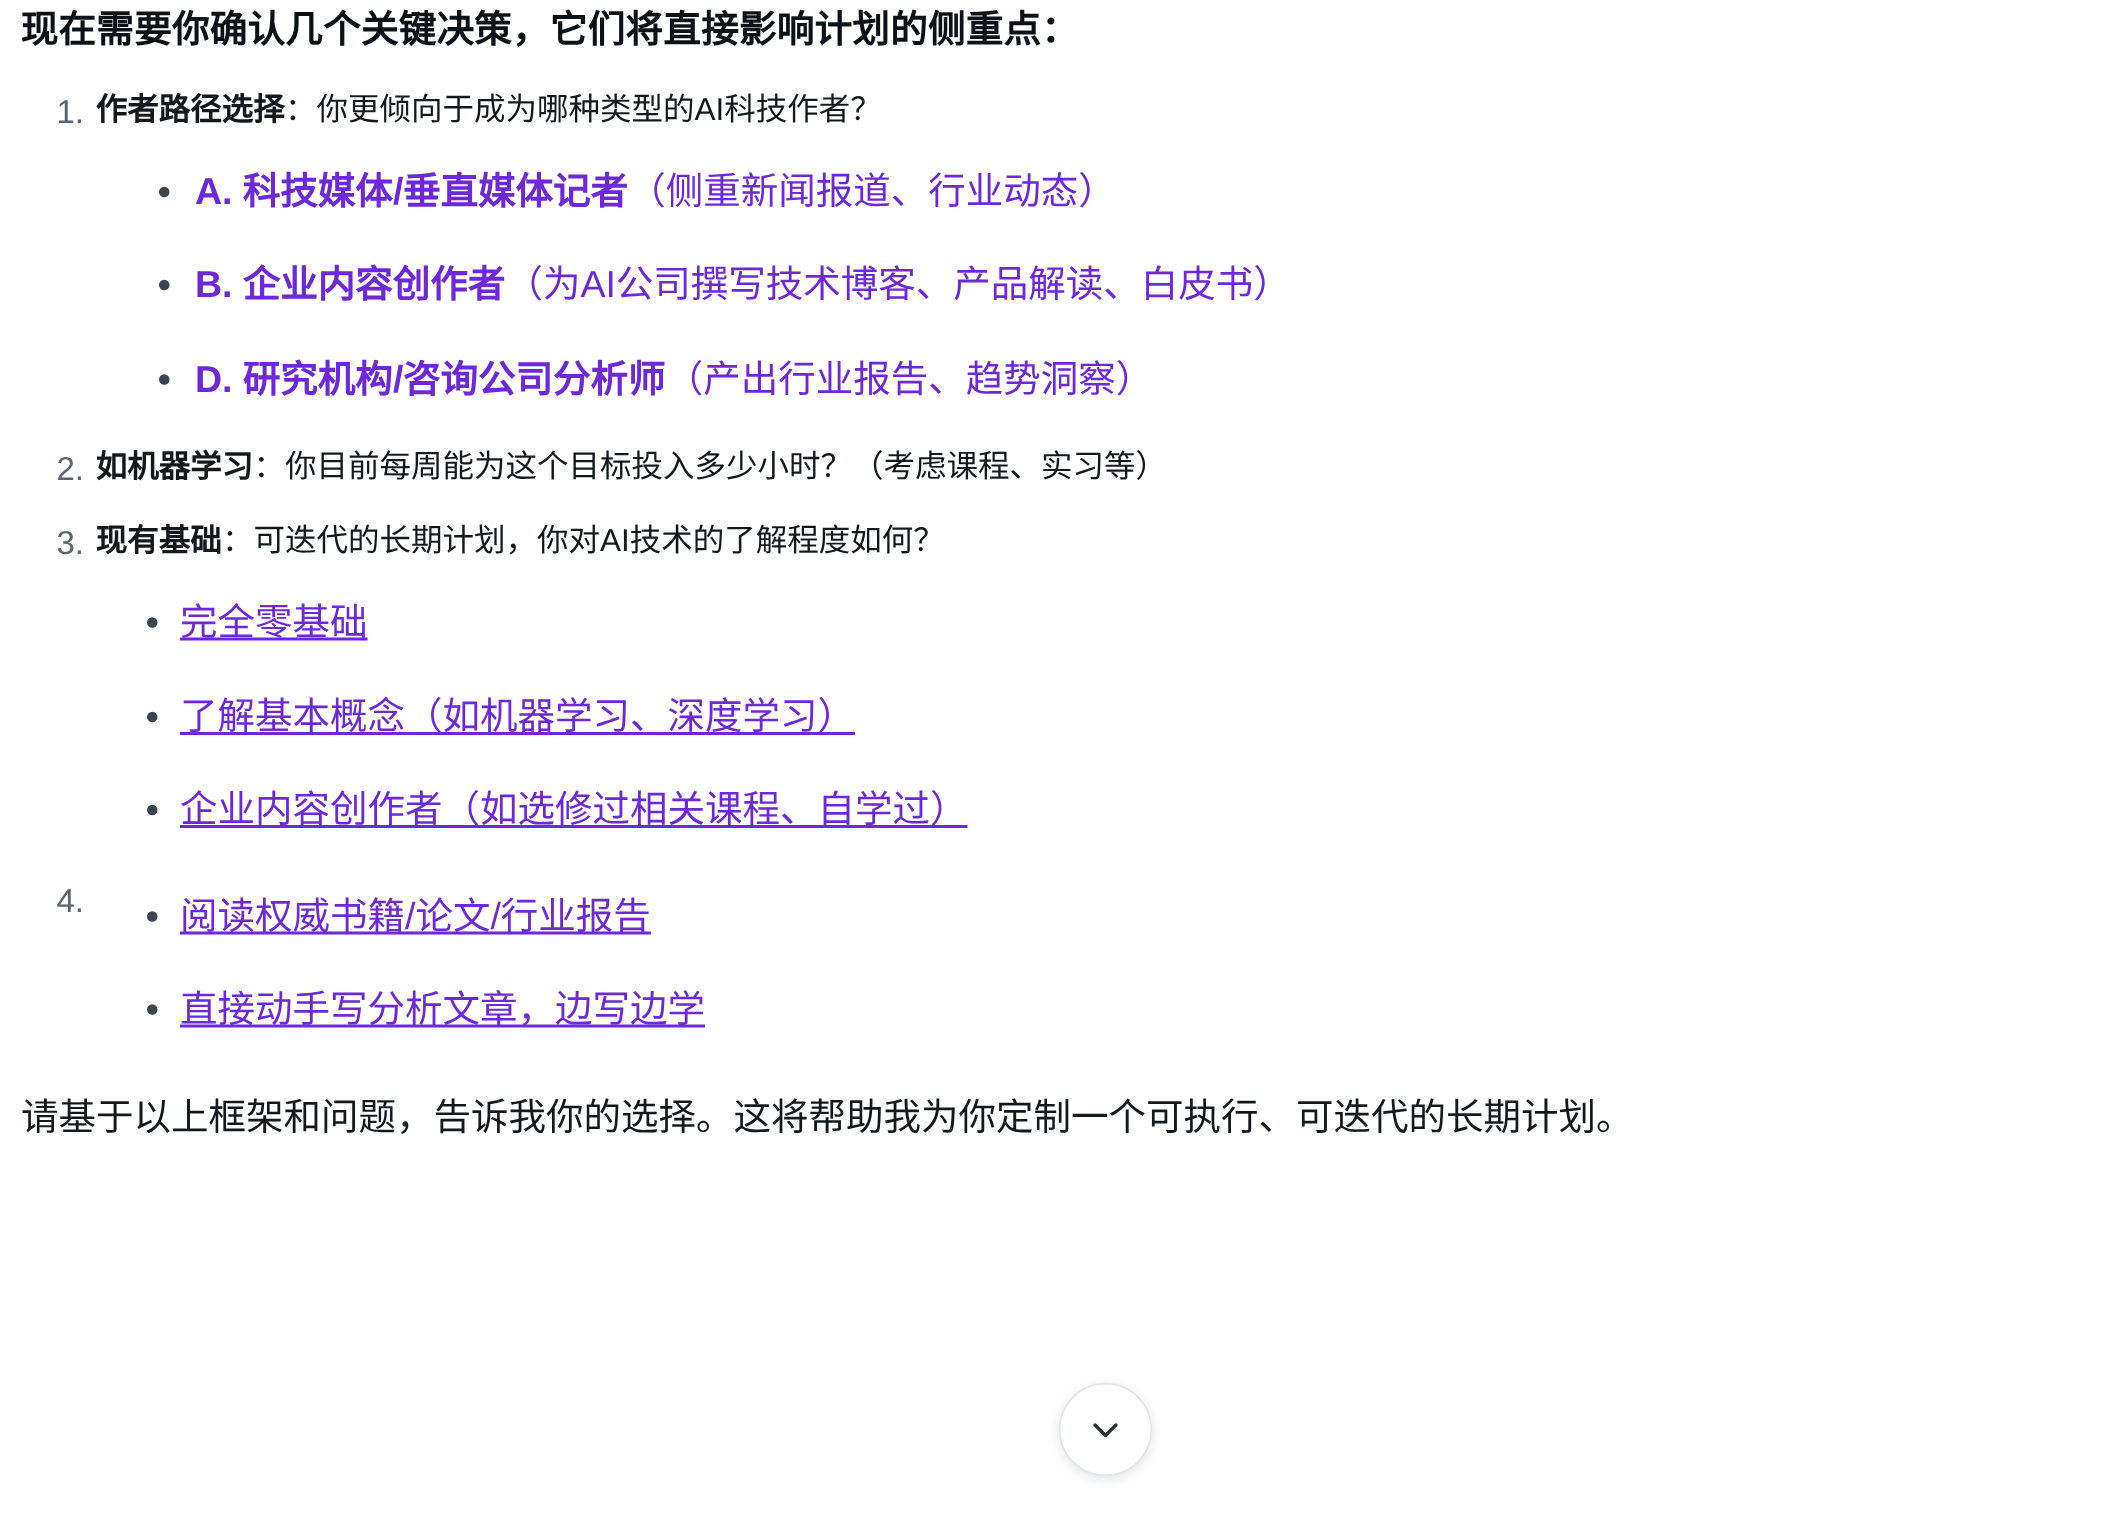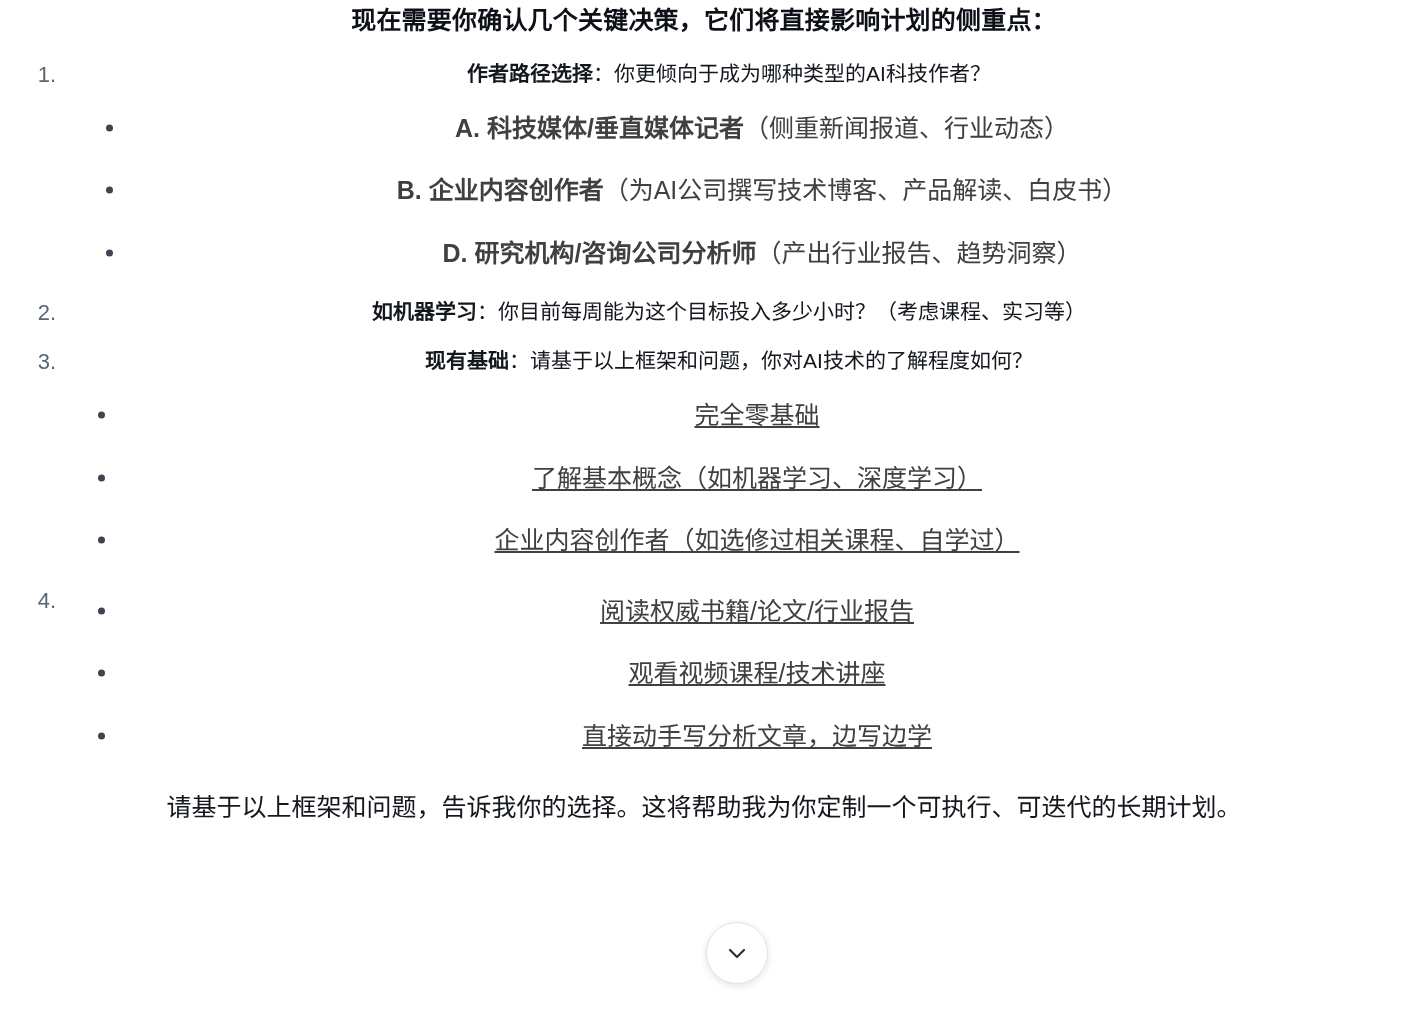--- a/index.html
+++ b/index.html
@@ -14,21 +14,20 @@
     color: #111418;
     -webkit-font-smoothing: antialiased;
   }
   .page {
     position: relative;
     width: 1408px;
     min-height: 1026px;
     box-sizing: border-box;
     padding: 4px 14px 0 14px;
     overflow: hidden;
-    text-align: center;
   }
 
   .intro {
     font-size: 25px;
     font-weight: bold;
     line-height: 1.35;
     letter-spacing: 0.2px;
     margin: 0 0 16px 0;
     color: #0d1117;
   }
@@ -70,21 +69,21 @@
   ul.sub-list {
     list-style: none;
     margin: 2px 0 6px 0;
     padding: 0;
   }
   ul.sub-list > li {
     position: relative;
     padding-left: 44px;
     font-size: 25px;
     line-height: 2.5;
-    color: #404040;
+    color: #6d28d9;
     white-space: nowrap;
   }
   ul.sub-list > li::before {
     content: "";
     position: absolute;
     left: 22px;
     top: 50%;
     transform: translateY(-50%);
     width: 7px;
     height: 7px;
@@ -160,33 +159,32 @@
     </li>
 
     <li>
       <div class="q-line">
         <span class="q-label">如机器学习</span><span>：你目前每周能为这个目标投入多少小时？（考虑课程、实习等）</span>
       </div>
     </li>
 
     <li class="tight">
       <div class="q-line">
-        <span class="q-label">现有基础</span><span>：请基于以上框架和问题，你对AI技术的了解程度如何？</span>
+        <span class="q-label">现有基础</span><span>：可迭代的长期计划，你对AI技术的了解程度如何？</span>
       </div>
       <ul class="sub-list">
         <li>完全零基础</li>
         <li>了解基本概念（如机器学习、深度学习）</li>
         <li>企业内容创作者（如选修过相关课程、自学过）</li>
       </ul>
     </li>
 
     <li class="tight">
       <ul class="sub-list">
         <li>阅读权威书籍/论文/行业报告</li>
-        <li>观看视频课程/技术讲座</li>
         <li>直接动手写分析文章，边写边学</li>
       </ul>
     </li>
 
   </ol>
 
   <p class="closing">请基于以上框架和问题，告诉我你的选择。这将帮助我为你定制一个可执行、可迭代的长期计划。</p>
 
   <div class="scroll-button">
     <span>

